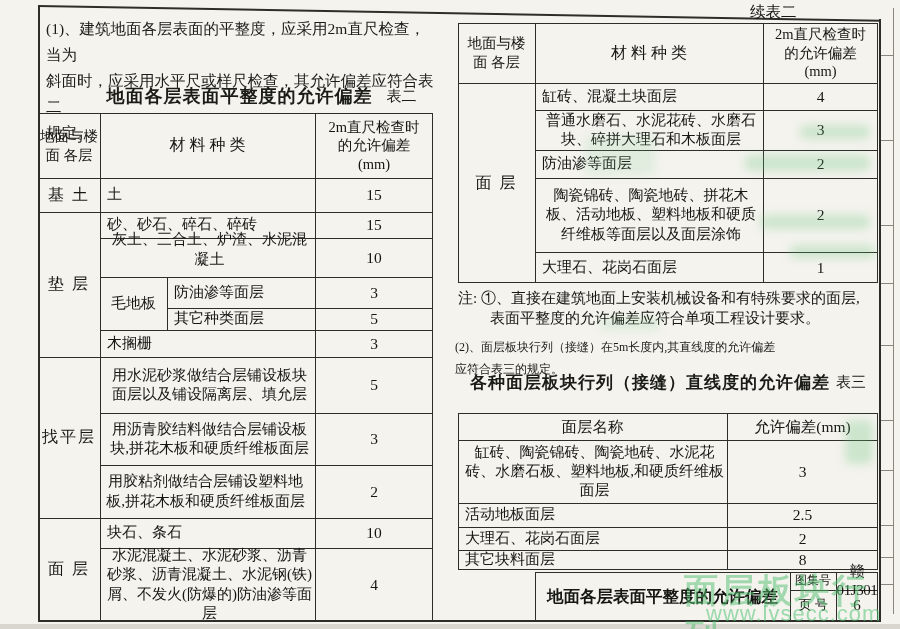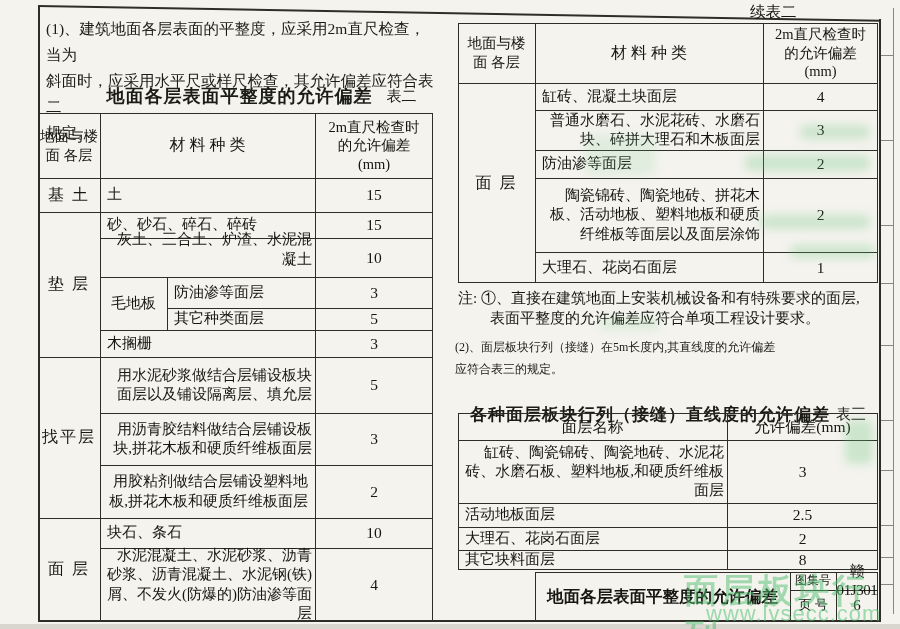--- a/index.html
+++ b/index.html
@@ -10,21 +10,21 @@
     color:#1b1b18;
   }
   .abs{position:absolute;}
   .l{position:absolute;background:#2e2d29;}
   .l.soft{background:#8a877f;}
   .rect{position:absolute;border:1.4px solid #2e2d29;box-sizing:border-box;background:transparent;}
   .cell{
     position:absolute;display:flex;align-items:center;
     font-size:15px;line-height:1.28;color:#161613;box-sizing:border-box;
   }
-  .cm{padding-left:7px;padding-right:3px;text-align:right;}
+  .cm{padding-left:7px;padding-right:3px;text-align:center;}
   .cc{justify-content:center;text-align:center;padding:0 2px;}
   .cv{justify-content:center;font-size:15.5px;}
   .pre{white-space:pre-line;}
   .grp{justify-content:center;font-size:16px;letter-spacing:2px;}
   .para{position:absolute;font-size:15.5px;line-height:26px;white-space:pre-line;}
   .ttl-row{position:absolute;display:flex;align-items:center;justify-content:center;gap:14px;}
   .ttl{font-weight:bold;font-size:18px;letter-spacing:1px;}
   .tag{font-size:15px;}
   .wm-big{
     position:absolute;font-size:34px;font-weight:bold;letter-spacing:3px;
@@ -146,21 +146,21 @@
 <div class="cell cv" style="left:763px;top:150px;width:115px;height:28px">2</div>
 <div class="cell cm" style="left:535px;top:178px;width:228px;height:74px">陶瓷锦砖、陶瓷地砖、拼花木板、活动地板、塑料地板和硬质纤维板等面层以及面层涂饰</div>
 <div class="cell cv" style="left:763px;top:178px;width:115px;height:74px">2</div>
 <div class="cell cm" style="left:535px;top:252px;width:228px;height:31px">大理石、花岗石面层</div>
 <div class="cell cv" style="left:763px;top:252px;width:115px;height:31px">1</div>
 
 <div class="cell" style="left:458px;top:289px;width:424px;height:20px;font-size:15px">注: ①、直接在建筑地面上安装机械设备和有特殊要求的面层,</div>
 <div class="cell" style="left:490px;top:309px;width:392px;height:20px;font-size:15px">表面平整度的允许偏差应符合单项工程设计要求。</div>
 <div class="para" style="left:455px;top:336px;width:428px;font-size:12px;line-height:22px">(2)、面层板块行列（接缝）在5m长度内,其直线度的允许偏差
 应符合表三的规定。</div>
-<div class="ttl-row" style="left:458px;top:401px;width:420px;height:26px;gap:6px">
+<div class="ttl-row" style="left:458px;top:369px;width:420px;height:26px;gap:6px">
   <span class="ttl" style="font-size:17px">各种面层板块行列（接缝）直线度的允许偏差</span>
   <span class="tag">表三</span>
 </div>
 
 <div class="rect" style="left:458px;top:413px;width:420px;height:157px"></div>
 <div class="l" style="left:727px;top:413px;width:1px;height:157px"></div>
 <div class="l" style="left:458px;top:440px;width:420px;height:1px"></div>
 <div class="l" style="left:458px;top:503px;width:420px;height:1px"></div>
 <div class="l" style="left:458px;top:527px;width:420px;height:1px"></div>
 <div class="l" style="left:458px;top:550px;width:420px;height:1px"></div>

